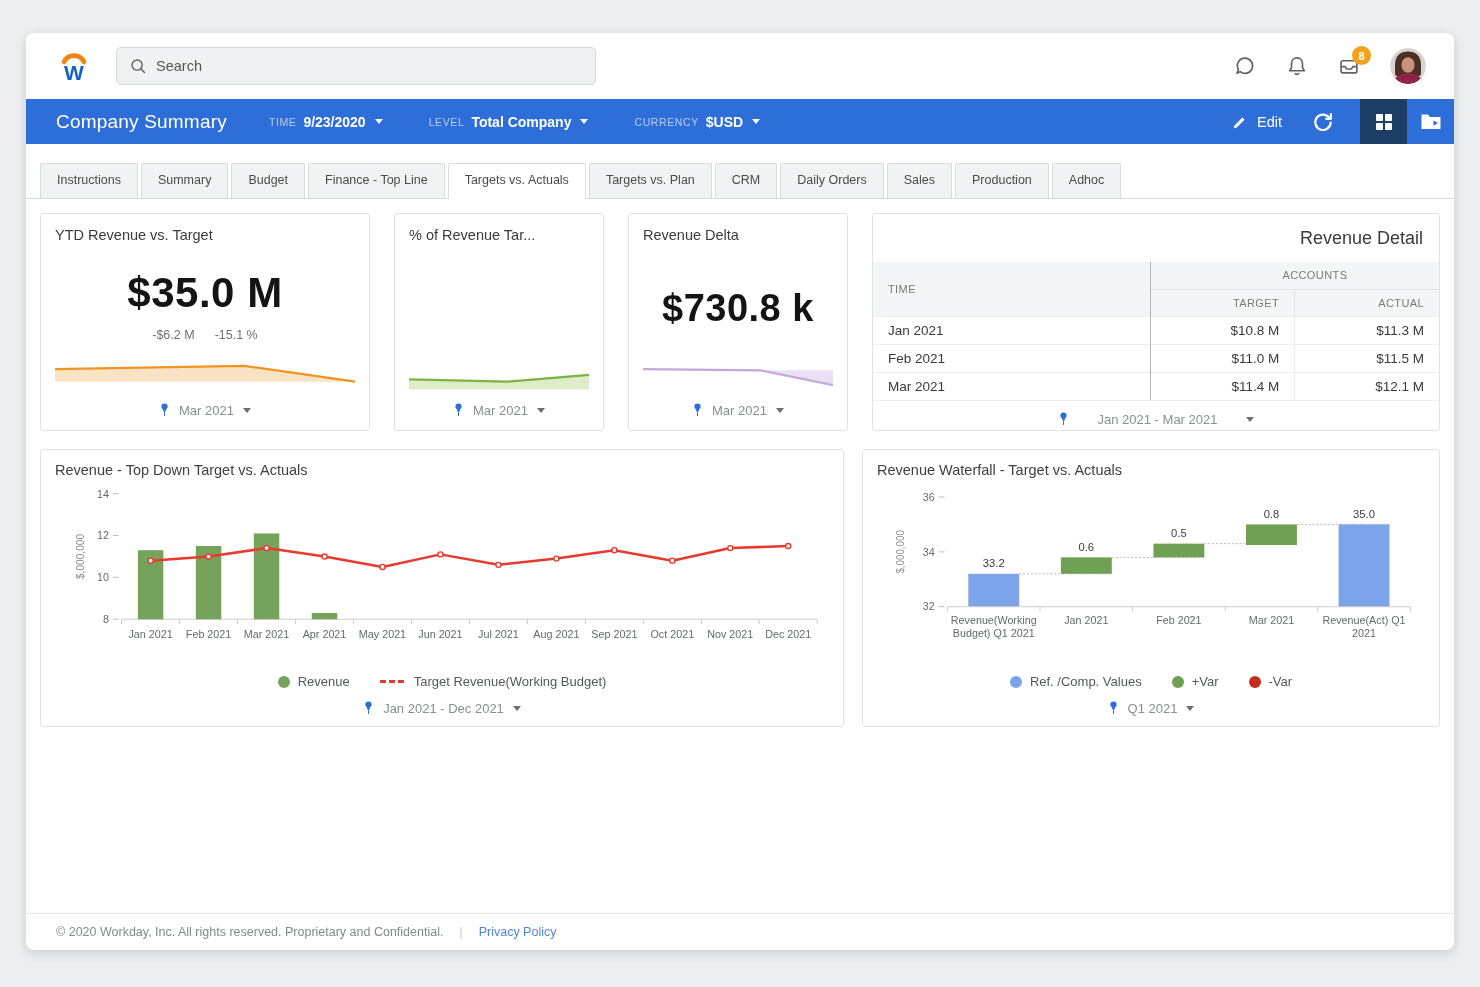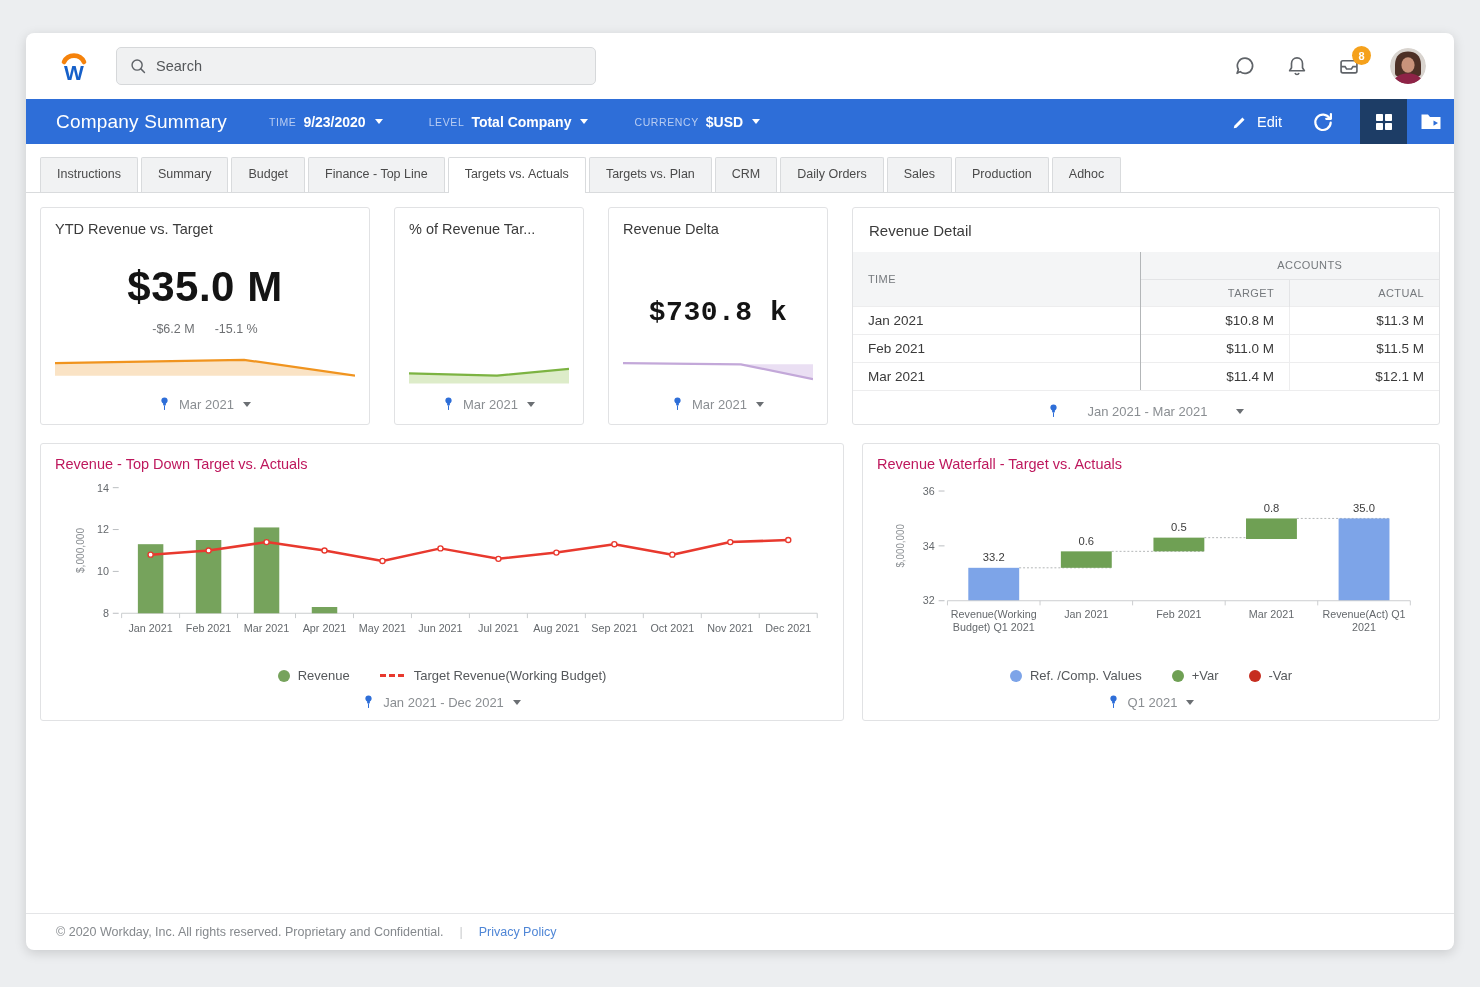--- a/index.html
+++ b/index.html
@@ -32,58 +32,58 @@
              border-top:5.5px solid #fff; margin-left:2px; }
   .caret-g { width:0; height:0; border-left:4.5px solid transparent; border-right:4.5px solid transparent;
              border-top:5.5px solid #6b6f73; }
   .bb-right { margin-left:auto; display:flex; align-items:center; height:100%; }
   .edit-btn { display:flex; align-items:center; gap:9px; font-size:14.5px; cursor:pointer; margin-right:30px; }
   .refresh-btn { width:22px; height:22px; cursor:pointer; margin-right:26px; }
   .tile { width:47px; height:100%; display:flex; align-items:center; justify-content:center; cursor:pointer; }
   .tile.dark { background:#1d3d66; }
 
   
-  .tabs { display:flex; padding:13px 14px 0; border-bottom:1px solid #d9dbdd; background:#fff; flex:none; }
+  .tabs { display:flex; padding:19px 14px 0; border-bottom:1px solid #d9dbdd; background:#fff; flex:none; }
   .tab { font-size:12.5px; color:#4a4a4a; background:#f1f2f3; border:1px solid #d9dbdd; border-bottom:none;
          padding:9px 16px 10px; margin-right:3px; border-radius:2px 2px 0 0; cursor:pointer; white-space:nowrap; }
   .tab.active { background:#fff; margin-bottom:-1px; padding-bottom:12px; position:relative; z-index:2; }
 
   
   .content { flex:1; padding:14px 14px 0; overflow:hidden; }
   .card { border:1px solid #e1e2e4; border-radius:3px; background:#fff; }
   .kpi-row { display:flex; gap:24px; height:218px; }
   .kpi { display:flex; flex-direction:column; padding:13px 14px 10px; }
   .kpi-title { font-size:14.5px; color:#3b3b3b; }
   .kpi-value { text-align:center; font-size:40px; font-weight:700; color:#141414; letter-spacing:.5px; }
   .kpi-deltas { display:flex; justify-content:center; gap:20px; font-size:12.5px; color:#6e7073; margin-top:11px; }
   .spark { width:100%; height:34px; margin-top:auto; }
   .pin-row { display:flex; align-items:center; justify-content:center; gap:9px; padding:9px 0 2px; cursor:pointer; }
   .pin-label { font-size:13px; color:#8a8e92; }
 
   
   .table-card { flex:1; display:flex; flex-direction:column; padding:0; }
-  .tc-title { font-size:15px; color:#3b3b3b; padding:14px 16px 13px; }
+  .tc-title { font-size:18px; color:#3b3b3b; padding:14px 16px 13px;text-align:right; }
   table.rd { width:100%; border-collapse:collapse; }
   .rd thead th { background:#f4f5f6; font-weight:400; font-size:11px; color:#75797d; letter-spacing:.4px; height:27px; }
   .th-time { text-align:left; padding-left:15px; border-right:1px solid #b3b6b8; width:49%; }
   .th-accounts { text-align:center; border-bottom:1px solid #e3e4e6;padding-left:40px; }
   .th-col { text-align:right; padding-right:15px; width:25.5%; }
   .th-col + .th-col { border-left:1px solid #e3e4e6; }
   .rd tbody td { font-size:13.5px; color:#3a3a3a; padding:6px 15px; border-top:1px solid #ededee; height:28px; }
   .td-time { border-right:1px solid #b3b6b8; }
   .td-num { text-align:right; }
   .td-target { border-right:1px solid #ededee; }
   .table-card .pin-row { border-top:1px solid #ededee; margin-top:0; flex:1;gap:29px; }
 
   
   .charts-row { display:flex; gap:18px; margin-top:18px; height:278px; }
   .chart-card { padding:12px 14px 8px; display:flex; flex-direction:column; }
   .left-chart { flex:1; }
   .right-chart { width:578px; flex:none; }
-  .chart-title { font-size:14.5px; color:#be185d; margin-bottom:6px; }
+  .chart-title { font-size:14.5px; color:#404040; margin-bottom:6px; }
   .chart-svg { width:100%; display:block; }
   .legend { display:flex; justify-content:center; align-items:center; gap:14px; font-size:13px; color:#55585b; margin:18px 0 2px; }
   .legend-item { display:flex; align-items:center; gap:8px; margin:0 8px; }
   .dot { width:12px; height:12px; border-radius:50%; flex:none; }
   .dashline { width:26px; height:3px; flex:none; }
   .ax { font-size:11px; fill:#65696d; }
   .axlab { font-size:10.5px; fill:#8a8e92; }
   .wlab { font-size:11.5px; fill:#3c3c3c; }
 
   
@@ -220,40 +220,40 @@
           <svg width="11" height="16" viewBox="0 0 12 16">
             <circle cx="6" cy="4.2" r="3.4" fill="#2e6ed8"></circle>
             <rect x="4.5" y="6.6" width="3" height="3" rx="0.7" fill="#2e6ed8"></rect>
             <rect x="5.45" y="9.4" width="1.1" height="5.2" rx="0.55" fill="#2e6ed8"></rect>
           </svg>
           <span class="pin-label">Mar 2021</span>
           <span class="caret-g"></span>
         </div>
       </div>
 
-      <div class="card kpi" style="width:190px;">
+      <div class="card kpi" style="width:210px;">
         <div class="kpi-title">% of Revenue Tar...</div>
         <svg id="spark-1" class="spark" viewBox="0 0 100 30" preserveAspectRatio="none">
             <polygon points="0,18 55,20 100,14 100,27 0,27" fill="#DDECC9"></polygon>
             <polyline points="0,18 55,20 100,14" fill="none" stroke="#7CB342" stroke-width="2.2" stroke-linejoin="round" style="vector-effect: non-scaling-stroke;"></polyline>
           </svg>
         <div class="pin-row">
           <svg width="11" height="16" viewBox="0 0 12 16">
             <circle cx="6" cy="4.2" r="3.4" fill="#2e6ed8"></circle>
             <rect x="4.5" y="6.6" width="3" height="3" rx="0.7" fill="#2e6ed8"></rect>
             <rect x="5.45" y="9.4" width="1.1" height="5.2" rx="0.55" fill="#2e6ed8"></rect>
           </svg>
           <span class="pin-label">Mar 2021</span>
           <span class="caret-g"></span>
         </div>
       </div>
 
       <div class="card kpi" style="width:220px;">
         <div class="kpi-title">Revenue Delta</div>
-        <div class="kpi-value" style="margin-top:60px; font-size:28px;font-family:Liberation Mono, monospace;">$730.8 k</div>
+        <div class="kpi-value" style="margin-top:44px; font-size:38px;">$730.8 k</div>
         <svg id="spark-2" class="spark" viewBox="0 0 100 30" preserveAspectRatio="none">
             <polygon points="62,10 100,10 100,23" fill="#EADFF3"></polygon>
             <polyline points="0,9 62,10 100,23" fill="none" stroke="#C3A8D9" stroke-width="2.2" stroke-linejoin="round" style="vector-effect: non-scaling-stroke;"></polyline>
           </svg>
         <div class="pin-row">
           <svg width="11" height="16" viewBox="0 0 12 16">
             <circle cx="6" cy="4.2" r="3.4" fill="#2e6ed8"></circle>
             <rect x="4.5" y="6.6" width="3" height="3" rx="0.7" fill="#2e6ed8"></rect>
             <rect x="5.45" y="9.4" width="1.1" height="5.2" rx="0.55" fill="#2e6ed8"></rect>
           </svg>

